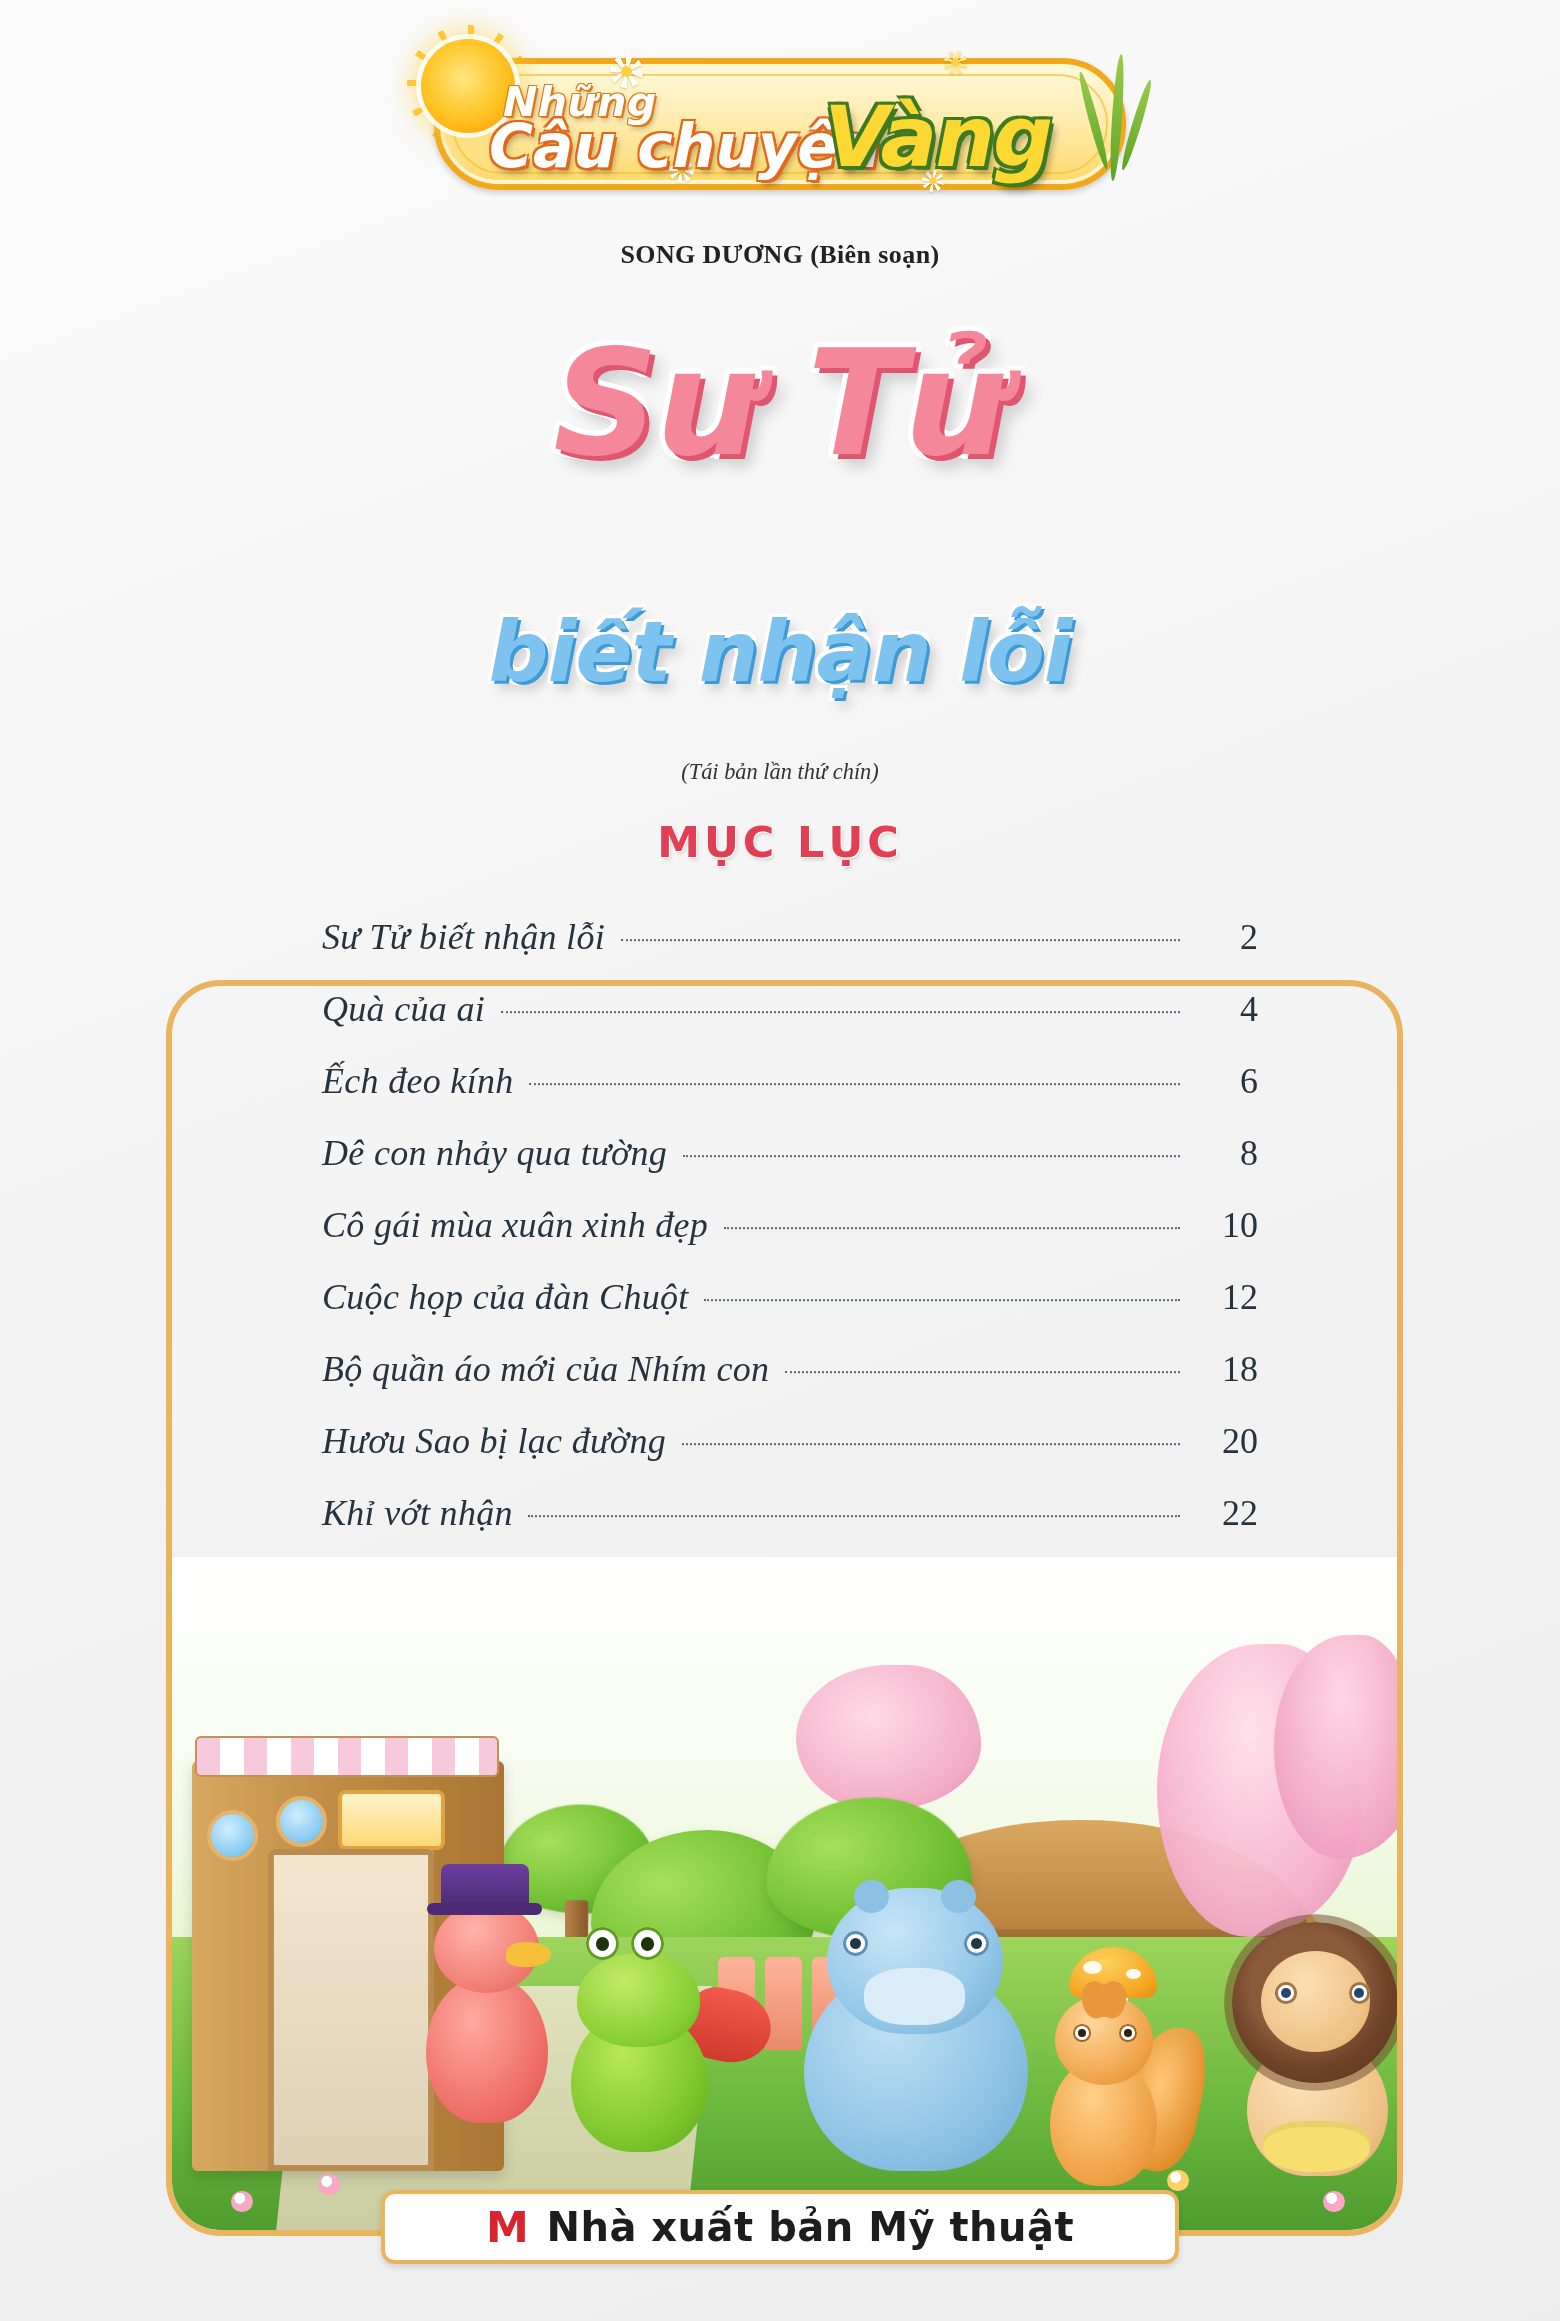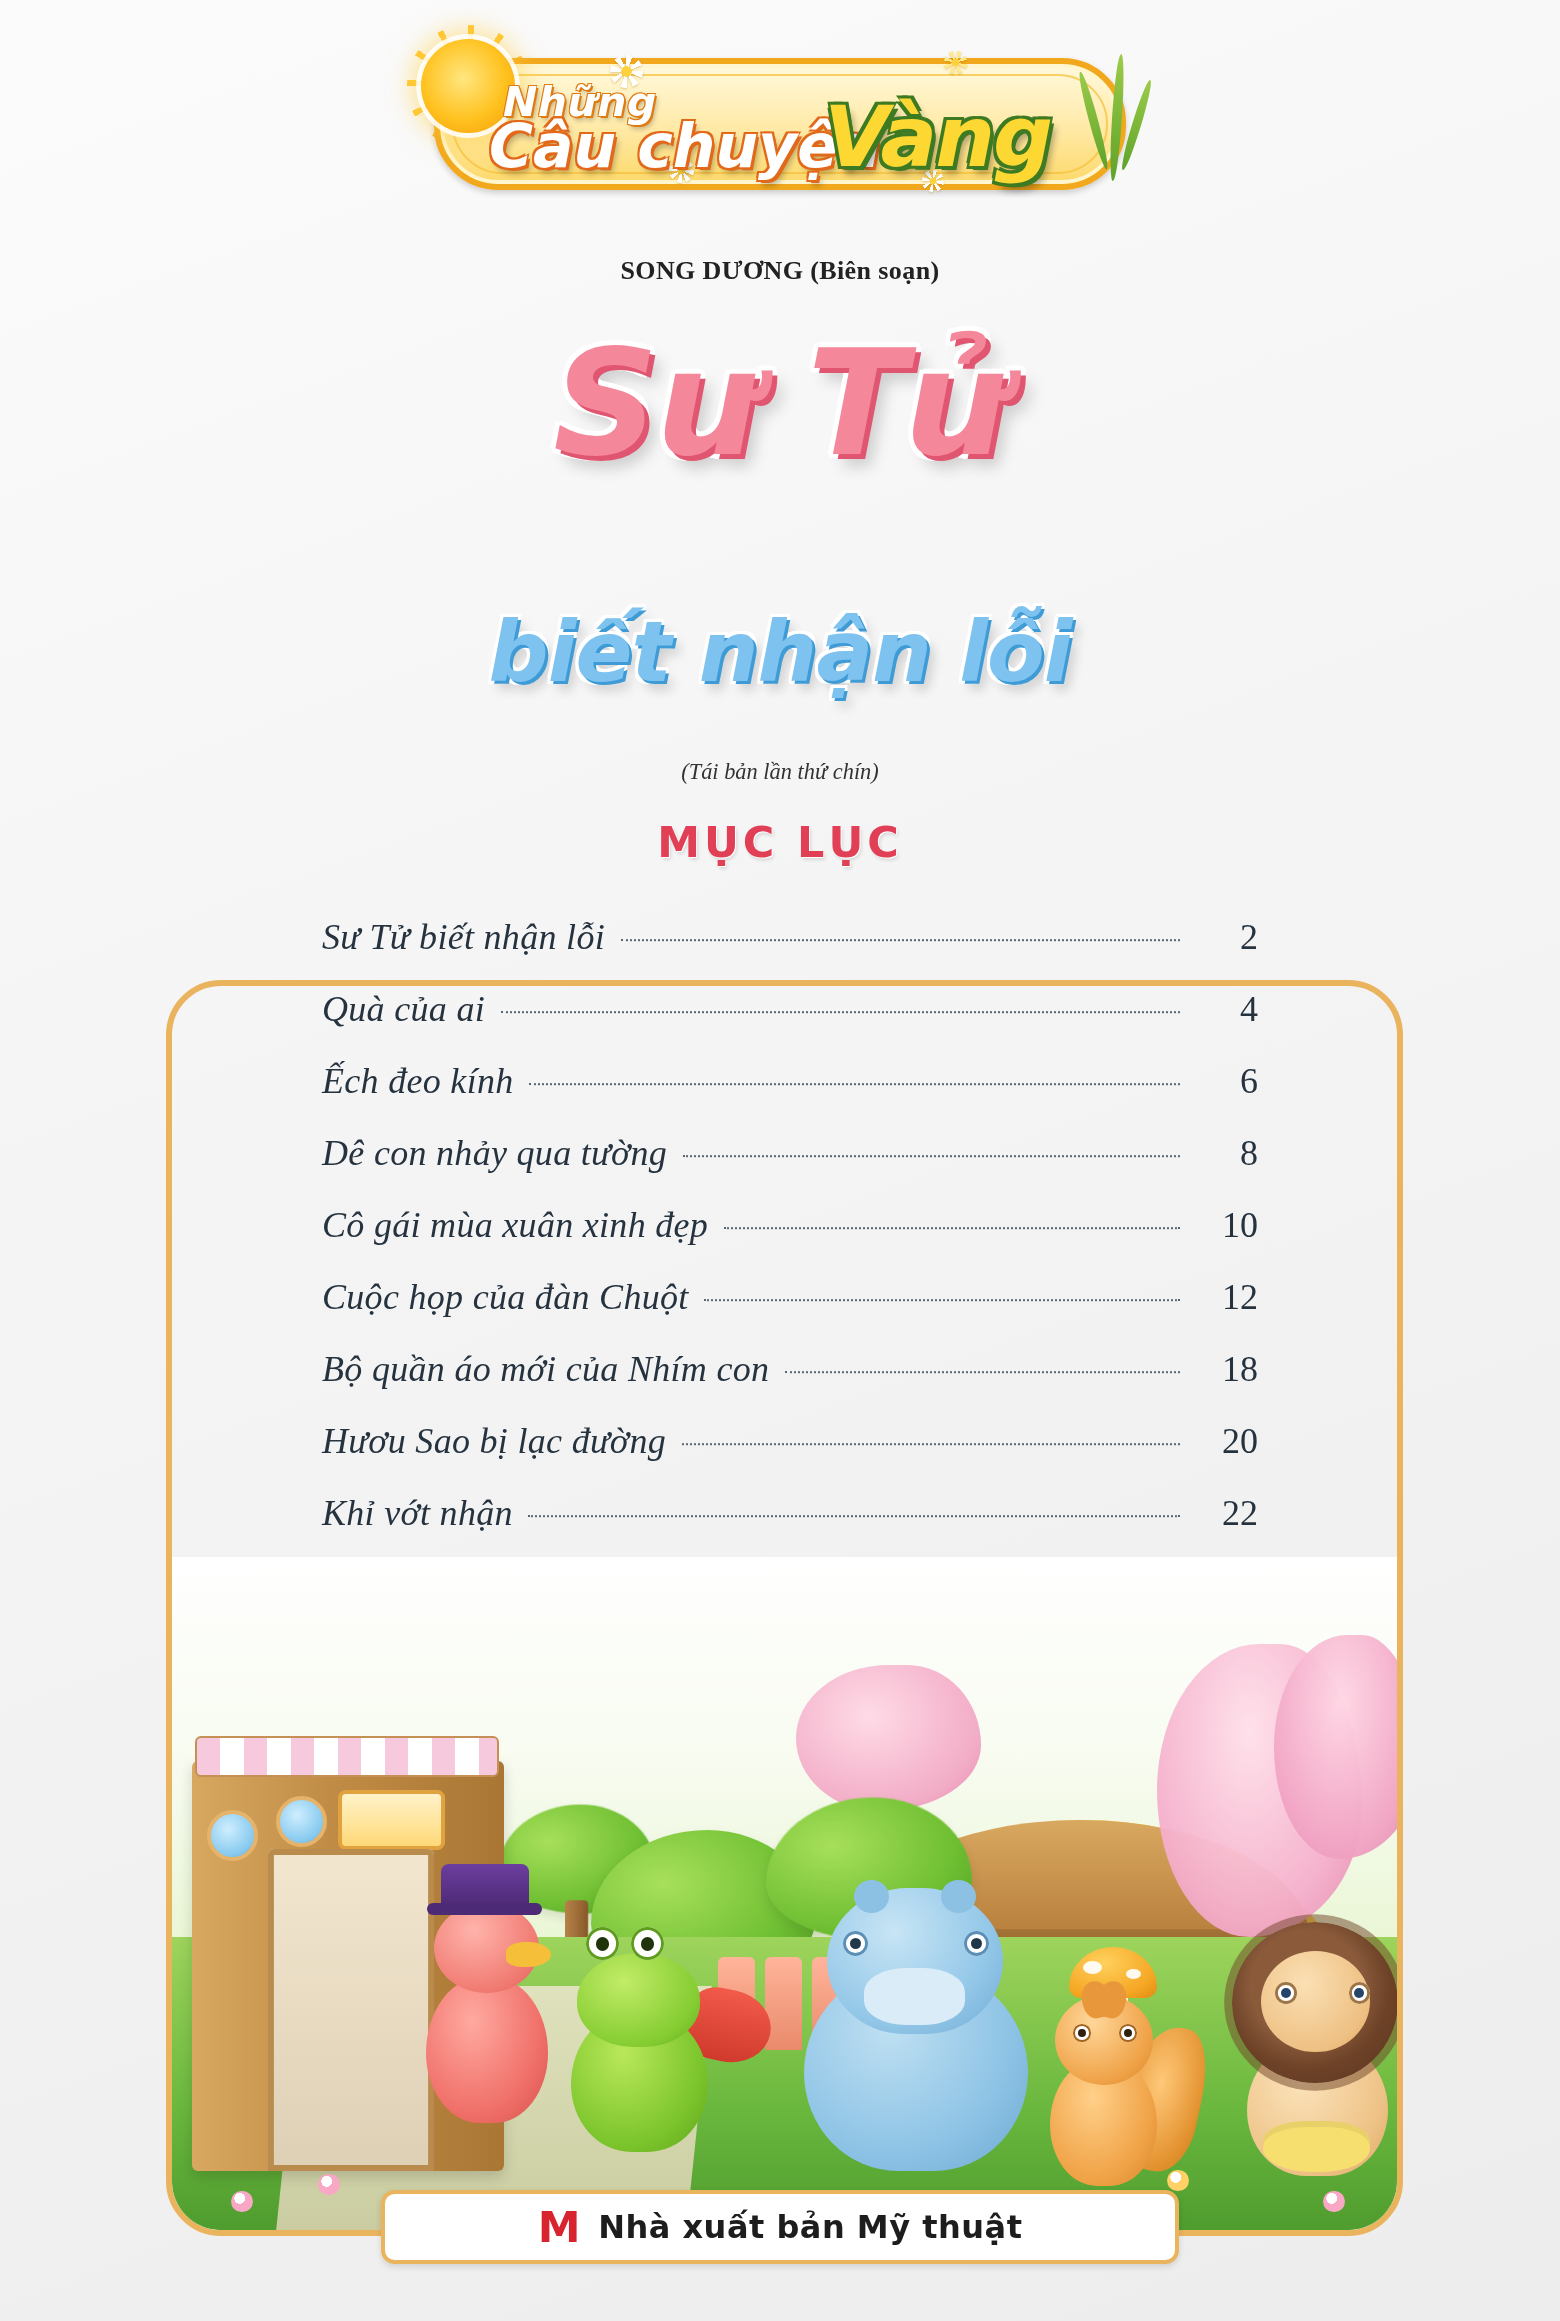--- a/index.html
+++ b/index.html
@@ -160,21 +160,21 @@
     background: linear-gradient(#9ccb4a, #5ea32a);
     border-radius: 60% 40% 60% 40%;
   }
   .wheat i:nth-child(1){ left: 29px; top: 5.9px; width: 9.8px; height: 127px; transform: rotate(3deg); }
   .wheat i:nth-child(2){ left: 5.9px; top: 21.5px; width: 8.8px; height: 101px; transform: rotate(-16deg); }
   .wheat i:nth-child(3){ left: 49px; top: 29px; width: 8.8px; height: 94px; transform: rotate(16deg); }
 
   
   .author {
     position: absolute;
-    top: 256px;
+    top: 240px;
     left: 0;
     width: 100%;
     text-align: center;
     font-family: "Liberation Serif", serif;
     font-weight: bold;
     font-size: 26px;
     color: #222;
     letter-spacing: 0.4px;
   }
 
@@ -609,21 +609,21 @@
     font-family: "DejaVu Sans", sans-serif;
     font-weight: bold;
     font-size: 43px;
     line-height: 43px;
     color: #d8242f;
     text-align: center;
   }
   .pub-text {
     font-family: "DejaVu Sans", sans-serif;
     font-weight: bold;
-    font-size: 32px;
+    font-size: 40px;
     color: #1d1d1d;
     letter-spacing: 0.5px;
   }
 </style>
 </head>
 <body>
 
 <div class="page">
 
   <div class="series-logo">

